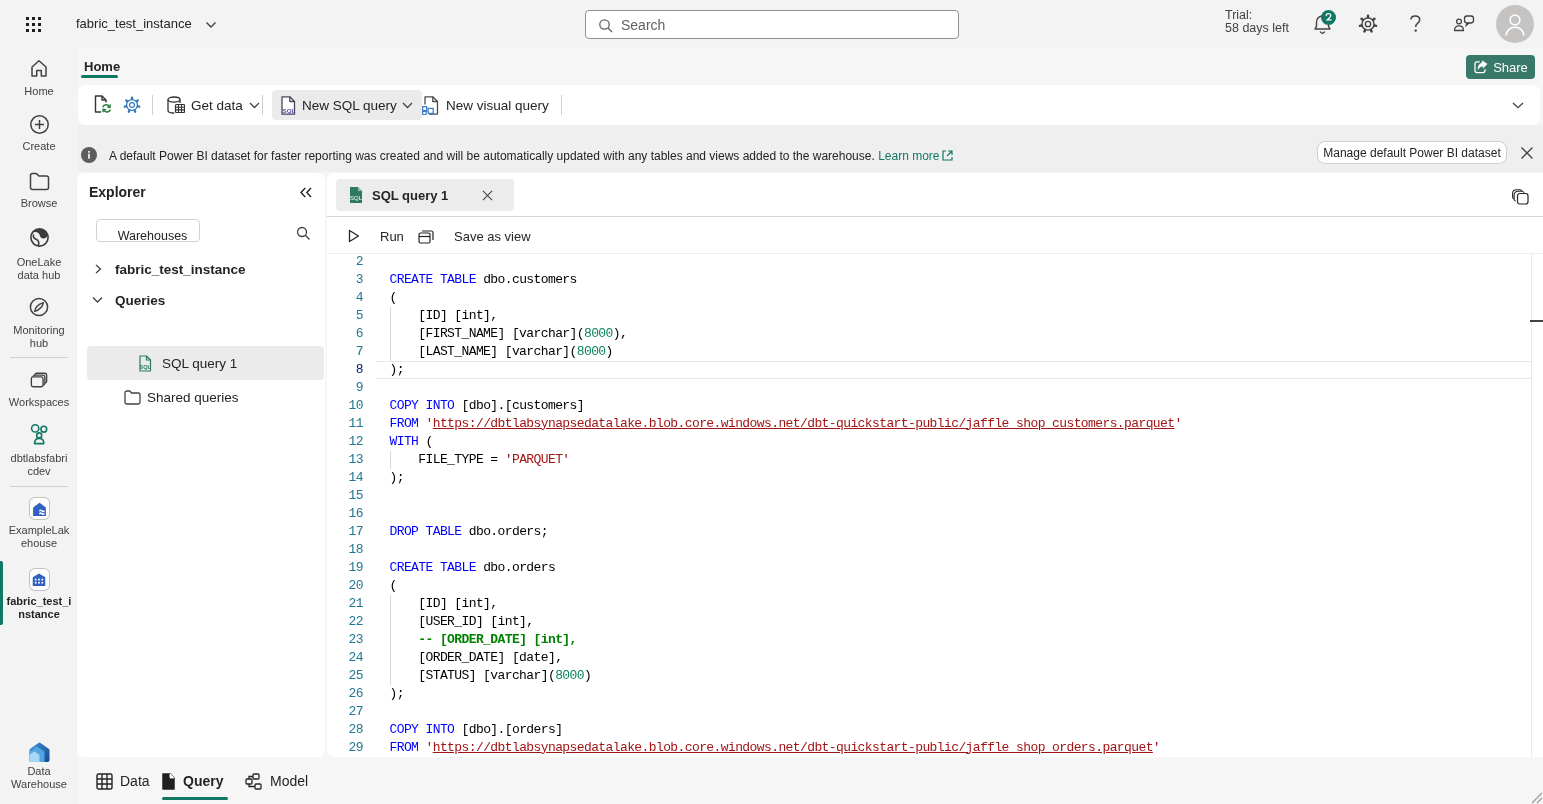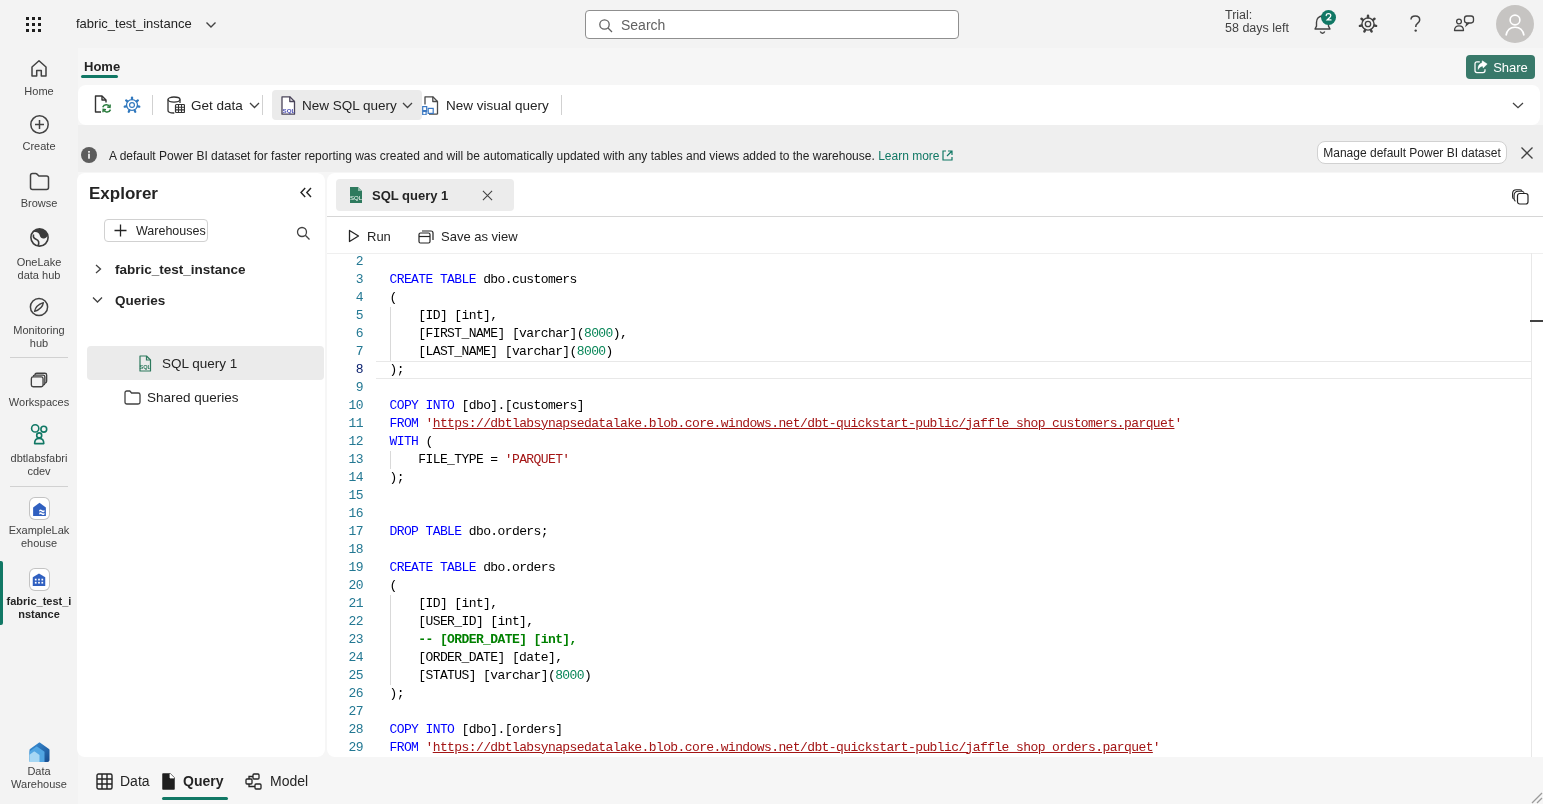--- a/index.html
+++ b/index.html
@@ -38,32 +38,32 @@
 .tbdiv { position:absolute; top:10px; width:1px; height:20px; background:#d1d1d1; }
 #newsql { position:absolute; left:194px; top:5px; height:30px; background:#ebebeb; border-radius:4px; display:flex; align-items:center; padding:0 9px 0 8px; gap:5px; font-size:13.5px; }
 
 
 #banner { position:absolute; left:78px; top:125px; width:1465px; height:47px; background:#efefef; }
 #bannertext { position:absolute; left:109px; top:149px; font-size:12px; color:#242424; }
 #managebtn { position:absolute; left:1317px; top:141px; width:190px; height:23px; background:#fff; border:1px solid #d1d1d1; border-radius:8px; font-size:12px; white-space:nowrap; color:#242424; display:flex; align-items:center; justify-content:center; }
 
 
 #explorer { position:absolute; left:77px; top:173px; width:248px; height:584px; background:#fff; border-radius:8px; }
-#exptitle { position:absolute; left:12px; top:11px; font-size:17px; font-weight:600; color:#242424; }
-#whbtn { position:absolute; left:27px; top:46px; width:104px; height:23px; border:1px solid #d1d1d1; border-radius:4px; display:flex; align-items:center; gap:9px; padding-left:9px; font-size:12.5px; color:#242424; }
+#exptitle { position:absolute; left:12px; top:11px; font-size:14px; font-weight:600; color:#242424; }
+#whbtn { position:absolute; left:19px; top:46px; width:104px; height:23px; border:1px solid #d1d1d1; border-radius:4px; display:flex; align-items:center; gap:9px; padding-left:9px; font-size:12.5px; color:#242424;flex-direction:column; }
 .trow { position:absolute; left:0; width:248px; height:32px; display:flex; align-items:center; font-size:13.5px; color:#242424; }
 #selrow { position:absolute; left:10px; top:173px; width:237px; height:34px; background:#ebebeb; border-radius:4px; }
 
 
 #editor { position:absolute; left:327px; top:173px; width:1216px; height:584px; background:#fff; border-radius:8px 0 0 8px; }
 #edtabbar { position:absolute; left:0; top:0; width:1216px; height:44px; border-bottom:1px solid #d6d6d6; }
 #sqltab { position:absolute; left:9px; top:6px; width:178px; height:32px; background:#ececec; border-radius:4px; display:flex; align-items:center; }
 #sqltab .ttl { font-size:13px; font-weight:600; color:#242424; margin-left:8px; }
 #runbar { position:absolute; left:0; top:45px; width:1216px; height:36px; border-bottom:1px solid #efefef; }
-.runitem { position:absolute; top:0; height:36px; display:flex; align-items:center; gap:7px; font-size:13px; color:#242424; }
+.runitem { position:absolute; top:0; height:36px; display:flex; align-items:center; gap:20px; font-size:13px; color:#242424; }
 
 
 #code { position:absolute; left:327px; top:173px; width:1216px; height:584px; }
 #gutter { position:absolute; left:0; top:79.5px; width:36px; text-align:right; white-space:pre; color:#237893; font-family:"Liberation Mono", monospace; font-size:13px; line-height:18px; letter-spacing:-0.6px; }
 #codetext { position:absolute; left:62.5px; top:79.5px; font-family:"Liberation Mono", monospace; font-size:13px; line-height:18px; letter-spacing:-0.6px; white-space:pre; color:#000; }
 .k { color:#0000ff; }
 .n { color:#098658; }
 .s { color:#a31515; }
 .c { color:#008000;font-weight:bold; }
 .u { color:#a31515; text-decoration:underline; }

